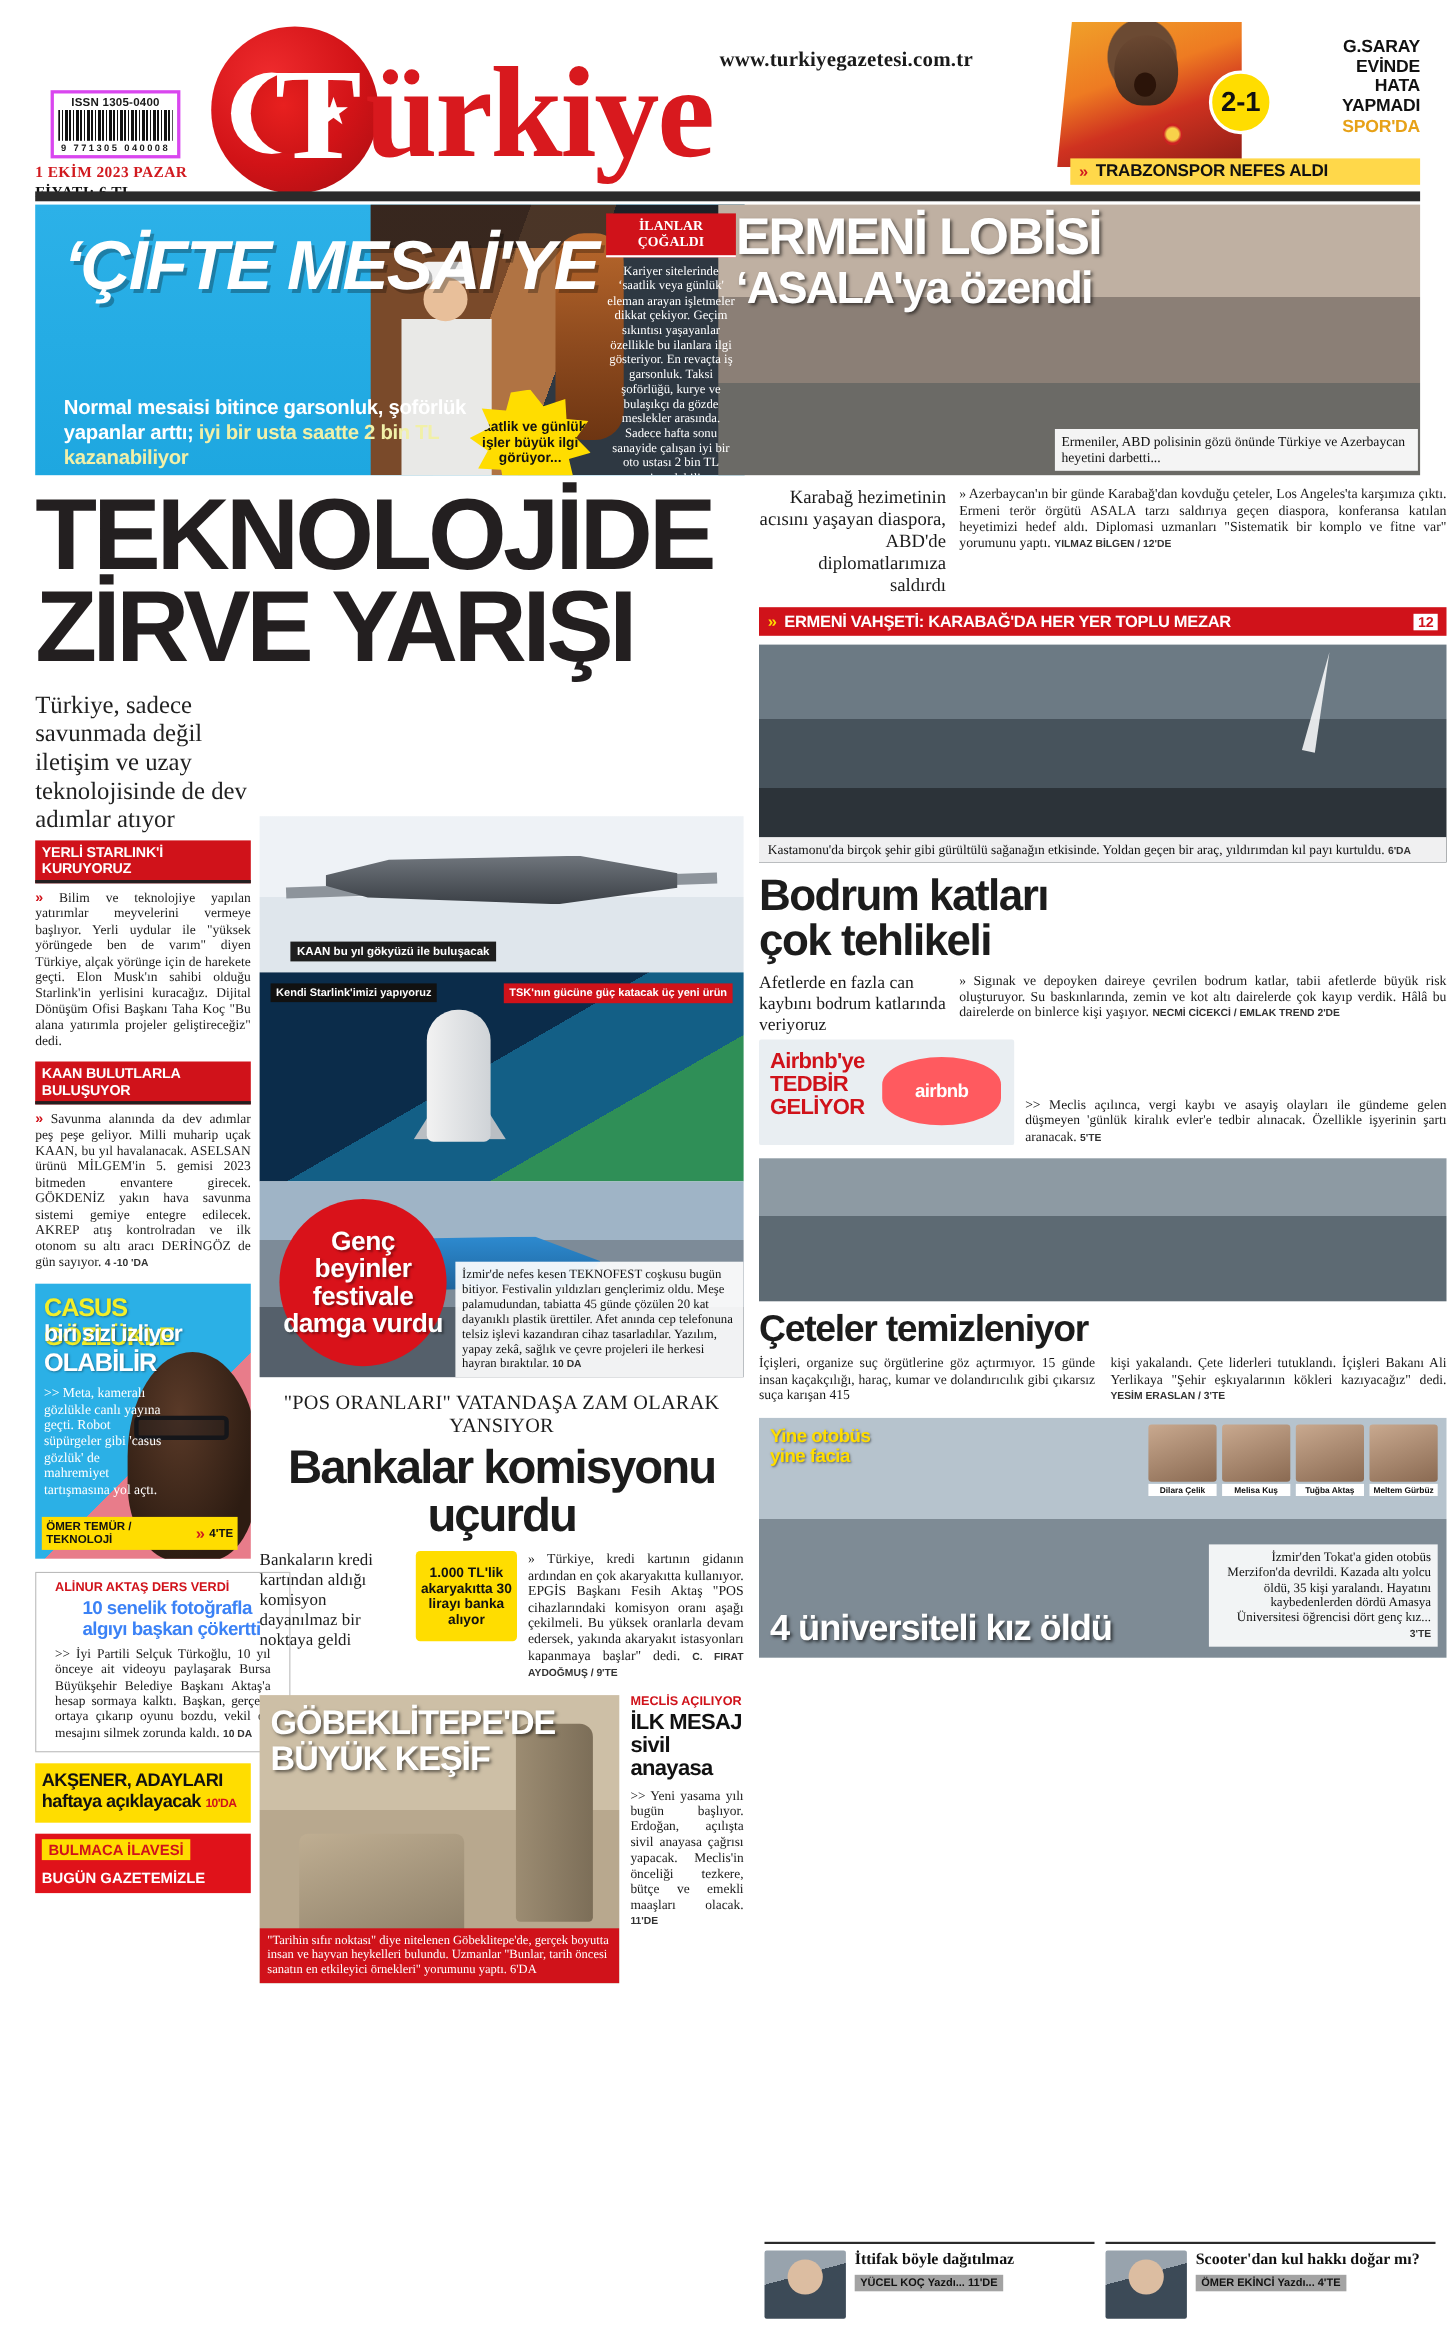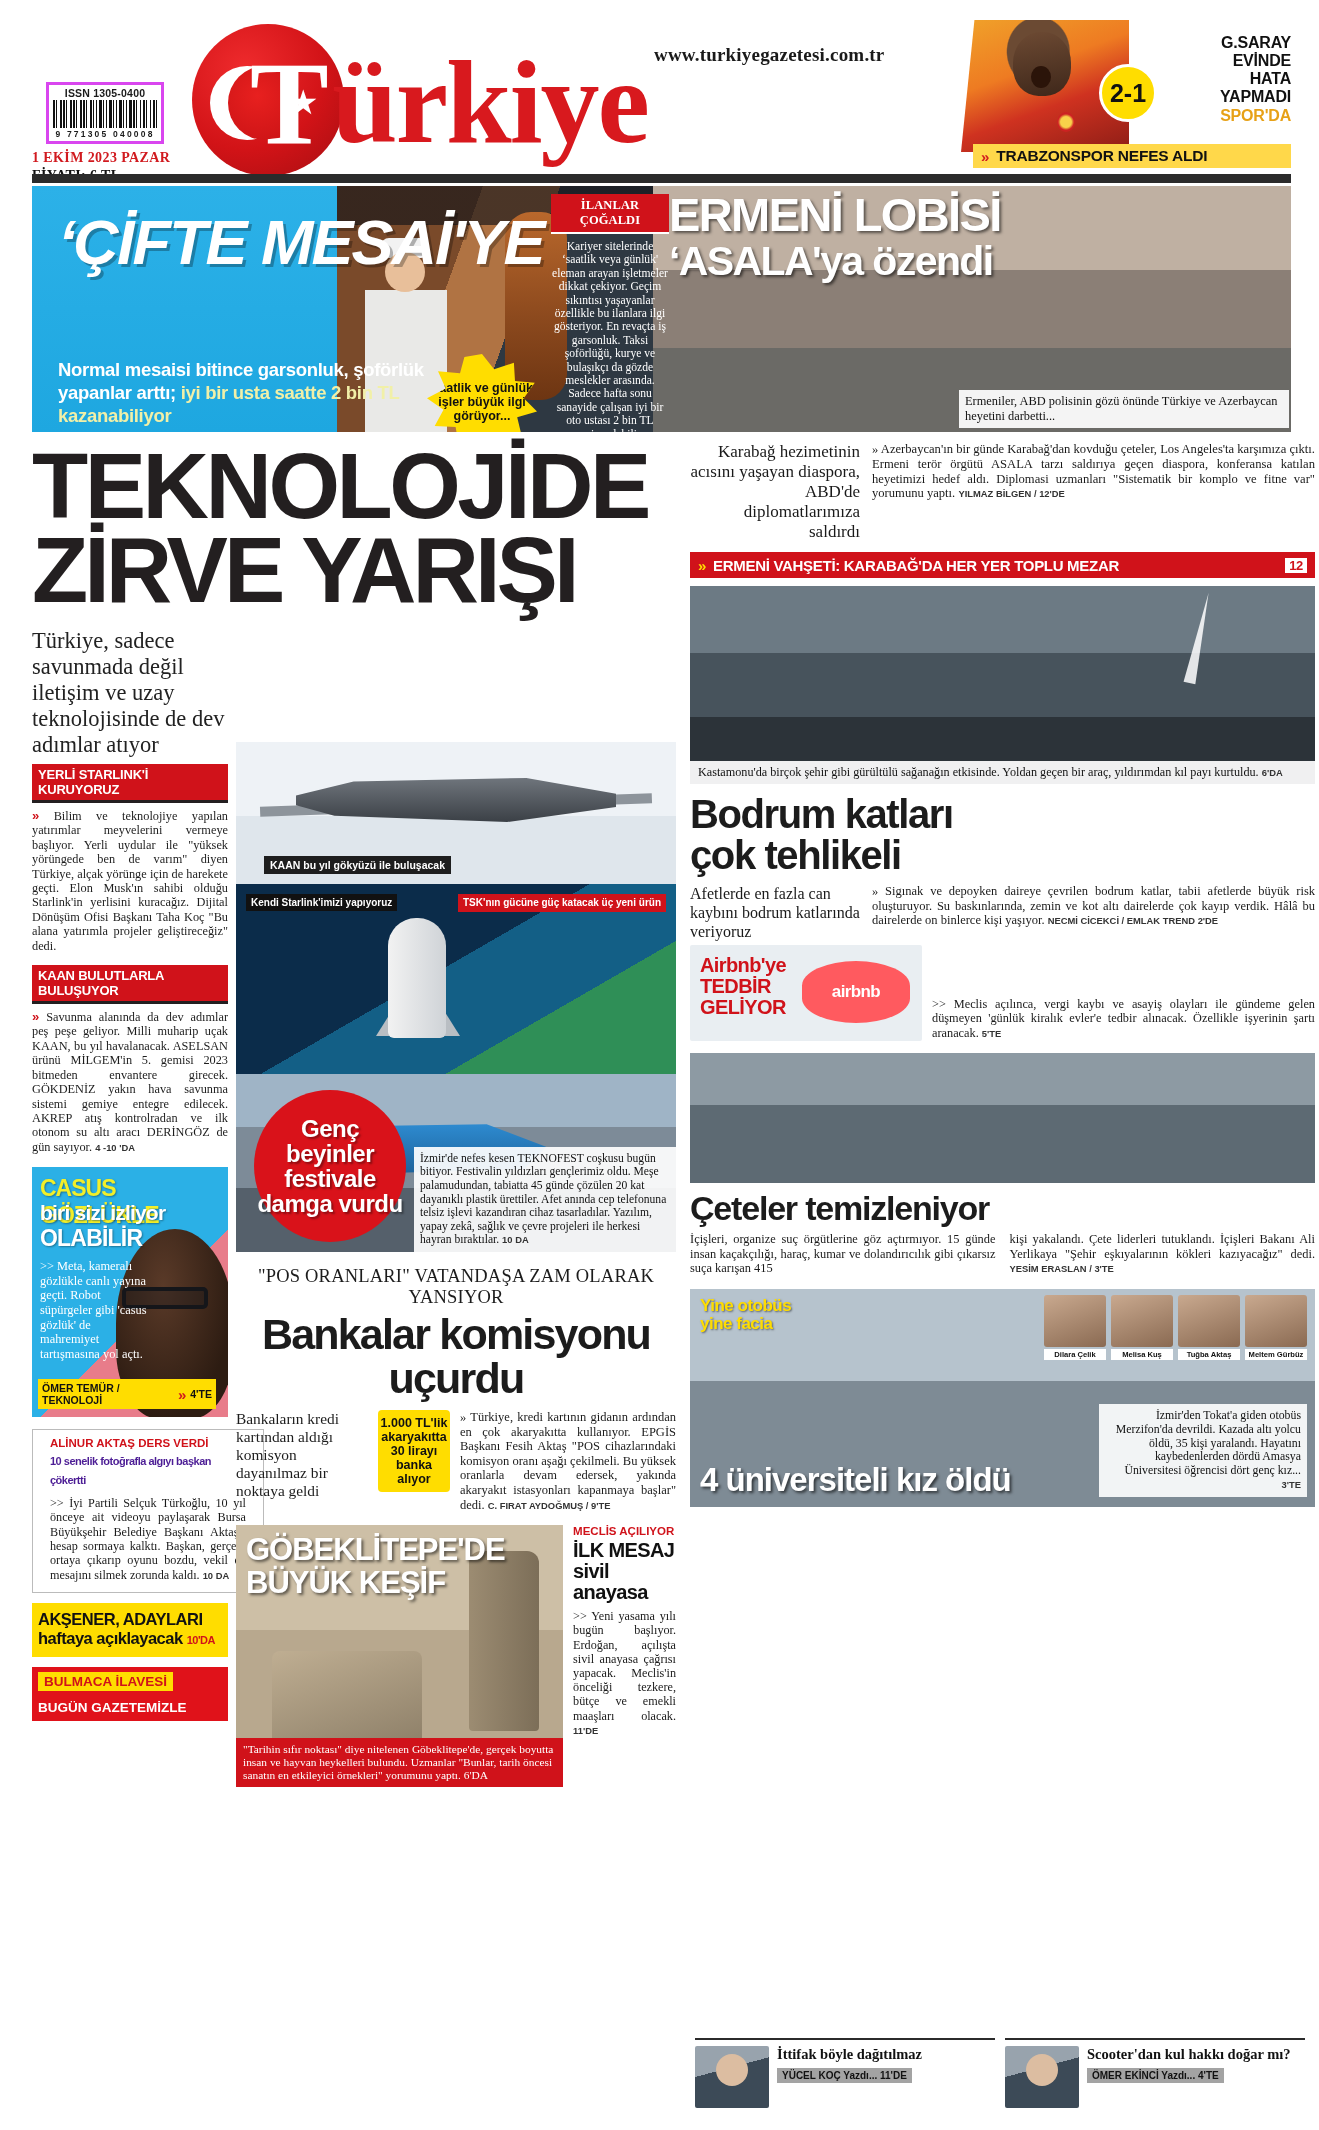--- a/index.html
+++ b/index.html
@@ -208,21 +208,21 @@
      font-weight:700; font-size: 23px; color:#fff; letter-spacing:-.8px; text-shadow:1px 1px 2px rgba(0,0,0,.35); }
   .casus-body { position:absolute; left:8px; top: 92px; width: 108px;
      font-family:"Liberation Serif", serif; font-size: 12.4px; line-height: 14.6px; color:#fff; }
   .casus-byline { position:absolute; left:6px; bottom: 8px; width: 178px; background:#ffdd00;
      font-family:"Liberation Sans", sans-serif; font-weight:700; font-size: 10.5px; color:#111;
      padding: 3px 4px; display:flex; align-items:center; gap:4px; }
 
   .alinur-box { margin-top: 12px; width: 232px; border:1px solid #bbb; padding: 7px 17px 9px; }
   .alinur-kicker { font-family:"Liberation Sans", sans-serif; font-weight:700; font-size:11.5px; color:#d0121a; }
   .alinur-head { margin-top:3px; font-family:"Liberation Sans", sans-serif; font-weight:700;
-     font-size: 11px; line-height:19px; color:#4c1d95; letter-spacing:-.5px; }
+     font-size: 17px; line-height:19px; color:#3b82f6; letter-spacing:-.5px;margin-left:25px; }
   .alinur-body { margin-top:6px; font-family:"Liberation Serif", serif; font-size:12.2px; line-height:14.3px; text-align:justify; }
 
   .aksener-box { margin-top: 10px; width: 196px; background:#ffdd00; padding: 7px 6px;
      font-family:"Liberation Sans", sans-serif; font-weight:700; font-size: 16.5px; line-height: 19px;
      color:#111; letter-spacing:-.5px; }
   .aksener-box .pg { color:#d0121a; font-size: 11px; }
 
   .bulmaca-box { margin-top: 10px; width: 196px; height: 54px; background:#e0121a; position:relative; }
   .bulmaca-tag { position:absolute; left:6px; top:5px; background:#ffdd00; color:#d0121a;
      font-family:"Liberation Sans", sans-serif; font-weight:700; font-size:13.5px; padding: 2px 6px; }
@@ -260,21 +260,21 @@
      line-height: 25px; color:#fff; letter-spacing:-.5px; text-shadow: 2px 2px 2px rgba(0,0,0,.35); }
   .fest-caption { position:absolute; left: 178px; bottom: 0; width: 262px; background: rgba(255,255,255,.92);
      padding: 5px 6px; font-family:"Liberation Serif", serif; font-size: 11.6px; line-height: 13.6px; color:#111; }
 
   .pos-kicker { margin-top: 14px; text-align:center; font-family:"Liberation Serif", serif;
      font-size: 18.5px; color:#1c1c1c; letter-spacing:.2px; }
   .bank-head { margin-top: 4px; text-align:center; font-family:"Liberation Sans", sans-serif;
      font-weight:700; font-size: 43px; line-height: 44px; color:#1c1c1c; letter-spacing:-1.8px; }
   .bank-row { display:flex; gap: 10px; margin-top: 10px; }
   .bank-deck { width: 132px; font-family:"Liberation Serif", serif; font-size: 15.4px; line-height: 18px; color:#1c1c1c; }
-  .bank-badge { width: 72px; height: 82px; background:#ffdd00; border-radius:4px;
+  .bank-badge { width: 92px; height: 82px; background:#ffdd00; border-radius:4px;
      display:flex; align-items:center; justify-content:center; text-align:center;
      font-family:"Liberation Sans", sans-serif; font-weight:700; font-size: 12.5px; line-height: 14px; color:#111; }
   .bank-body { flex:1; font-family:"Liberation Serif", serif; font-size: 12.5px; line-height: 14.6px; text-align:justify; }
 
   .gobek-box { margin-top: 12px; width: 356px; height: 262px; position:relative; overflow:hidden;
      background: linear-gradient(180deg,#cdbfa6 0 40%, #b8a88e 40% 100%); }
   .gobek-pillar { position:absolute; right: 24px; top: 26px; width: 70px; height: 180px; border-radius: 12px 12px 4px 4px;
      background: linear-gradient(90deg,#9c8c72,#7c6e58); }
   .gobek-stone { position:absolute; left: 36px; bottom: 40px; width: 150px; height: 96px; border-radius: 8px;
      background: linear-gradient(160deg,#bfae92,#8d7f68); }

